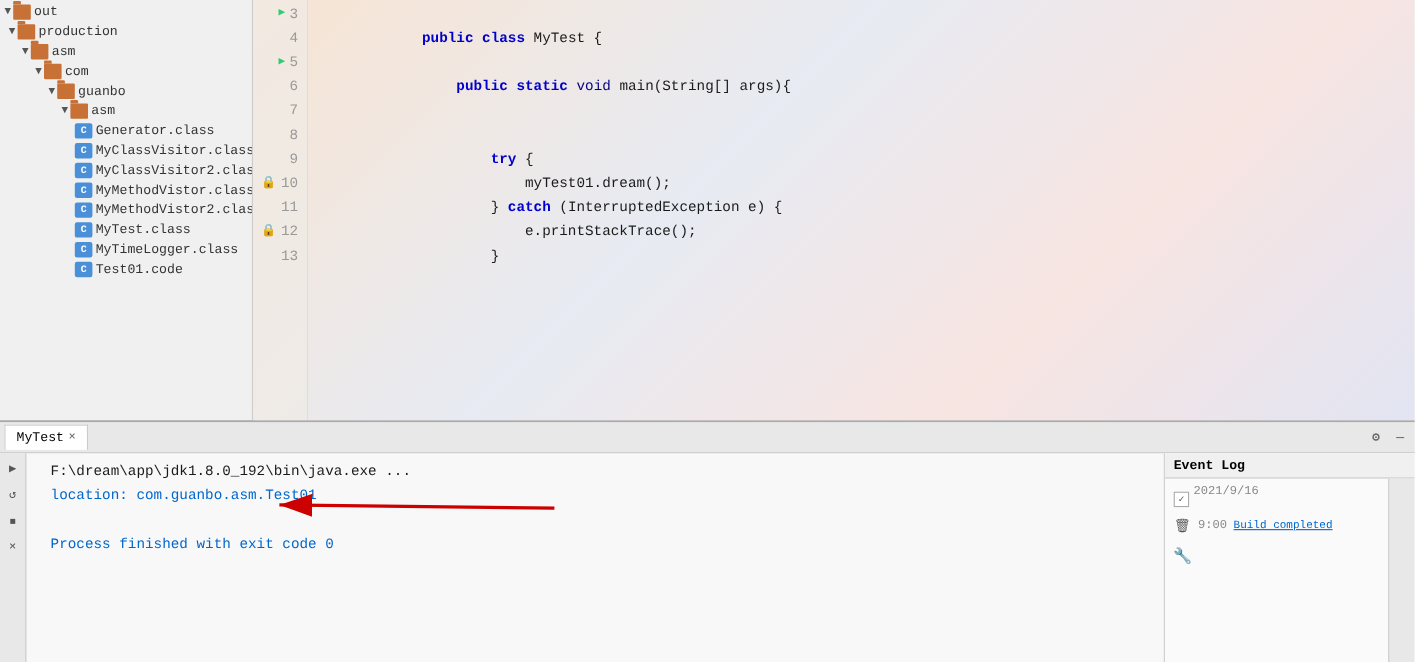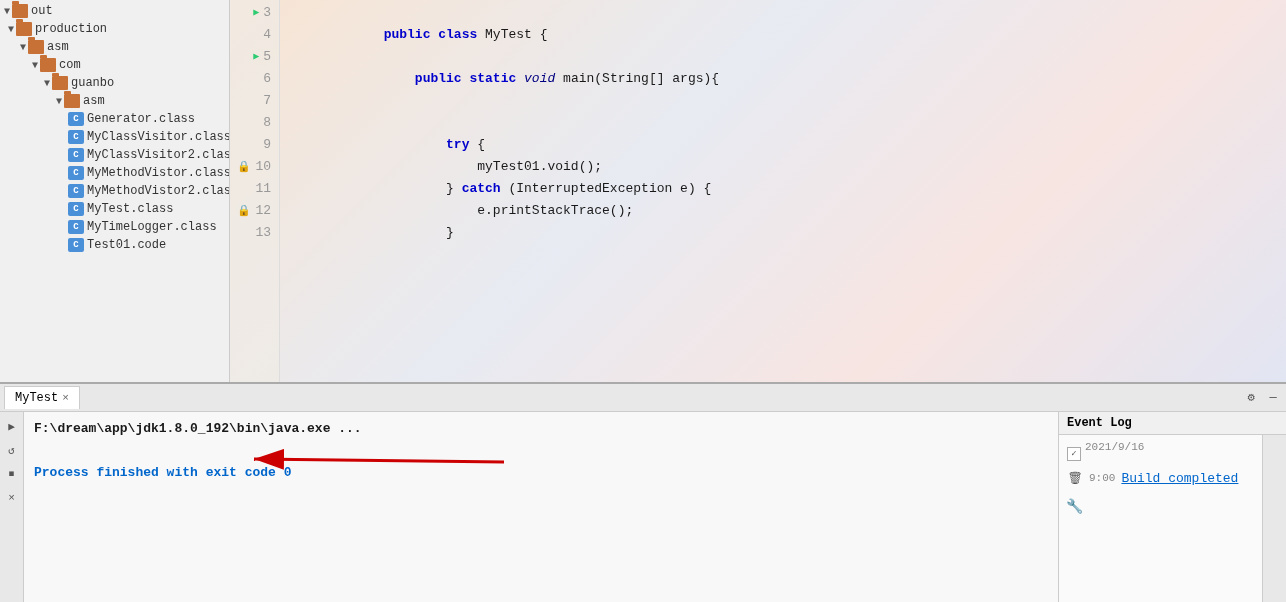--- a/index.html
+++ b/index.html
@@ -163,21 +163,21 @@
       line-height: 22px;
       color: #1a1a1a;
     }
 
     .code-line {
       height: 22px;
       white-space: pre;
     }
 
     .kw-blue { color: #0000cc; font-weight: bold; }
-    .kw-type { color: #000080; font-style: italic; }
+    .kw-type { color: #000080; }
     .code-normal { color: #1a1a1a; }
 
     
     .bottom-panel {
       height: 220px;
       background: rgba(248,248,248,0.95);
       border-top: 2px solid #aaa;
       display: flex;
       flex-direction: column;
     }
@@ -229,25 +229,24 @@
     
     .bottom-content {
       display: flex;
       flex: 1;
       overflow: hidden;
     }
 
     
     .console-output {
       flex: 1;
-      padding: 6px 10px;
+      padding: 6px 22px;
       font-family: 'Courier New', monospace;
       font-size: 13px;
       position: relative;
-      font-weight: bold;
     }
 
     .console-line {
       line-height: 22px;
       color: #333;
     }
 
     .console-blue { color: #0066cc; }
     .console-dark { color: #1a1a1a; }
 
@@ -301,21 +300,21 @@
       margin-bottom: 13px;
     }
 
     .event-time-row {
       display: flex;
       gap: 6px;
       align-items: center;
     }
 
     .event-time { color: #888; }
-    .event-link { color: #0066cc; text-decoration: underline; cursor: pointer; font-size: 13px; text-align: center; }
+    .event-link { color: #0066cc; text-decoration: underline; cursor: pointer; font-size: 10px; text-align: center; }
 
     .event-log-icons {
       width: 24px;
       background: #e8e8e8;
       border-left: 1px solid #ccc;
       display: flex;
       flex-direction: column;
       align-items: center;
       padding-top: 6px;
       gap: 8px;
@@ -468,21 +467,21 @@
           <div class="code-line">&nbsp;</div>
           <div class="code-line">
             <span class="code-normal">    </span><span class="kw-blue">public </span><span class="kw-blue">static </span><span class="kw-type">void </span><span class="code-normal">main(String[] args){</span>
           </div>
           <div class="code-line">&nbsp;</div>
           <div class="code-line">&nbsp;</div>
           <div class="code-line">
             <span class="code-normal">        </span><span class="kw-blue">try </span><span class="code-normal">{</span>
           </div>
           <div class="code-line">
-            <span class="code-normal">            myTest01.void();</span>
+            <span class="code-normal">            myTest01.dream();</span>
           </div>
           <div class="code-line">
             <span class="code-normal">        } </span><span class="kw-blue">catch </span><span class="code-normal">(InterruptedException e) {</span>
           </div>
           <div class="code-line">
             <span class="code-normal">            e.printStackTrace();</span>
           </div>
           <div class="code-line">
             <span class="code-normal">        }</span>
           </div>
@@ -508,20 +507,21 @@
 
       <div class="console-left-icons">
         <div class="side-icon">▶</div>
         <div class="side-icon">↺</div>
         <div class="side-icon">⏹</div>
         <div class="side-icon">×</div>
       </div>
 
       <div class="console-output" style="position:relative;">
         <div class="console-line console-dark">F:\dream\app\jdk1.8.0_192\bin\java.exe ...</div>
+        <div class="console-line console-blue">location: com.guanbo.asm.Test01</div>
         <div class="console-line">&nbsp;</div>
         <div class="console-line console-blue">Process finished with exit code 0</div>
 
         <svg style="position:absolute;top:0;left:0;width:100%;height:100%;pointer-events:none;z-index:10;">
           <defs>
             <marker id="arrowhead" markerWidth="10" markerHeight="7" refX="10" refY="3.5" orient="auto">
               <polygon points="0 0, 10 3.5, 0 7" fill="#cc0000"></polygon>
             </marker>
           </defs>
           <line x1="480" y1="50" x2="230" y2="47" stroke="#cc0000" stroke-width="3" marker-end="url(#arrowhead)"></line>

